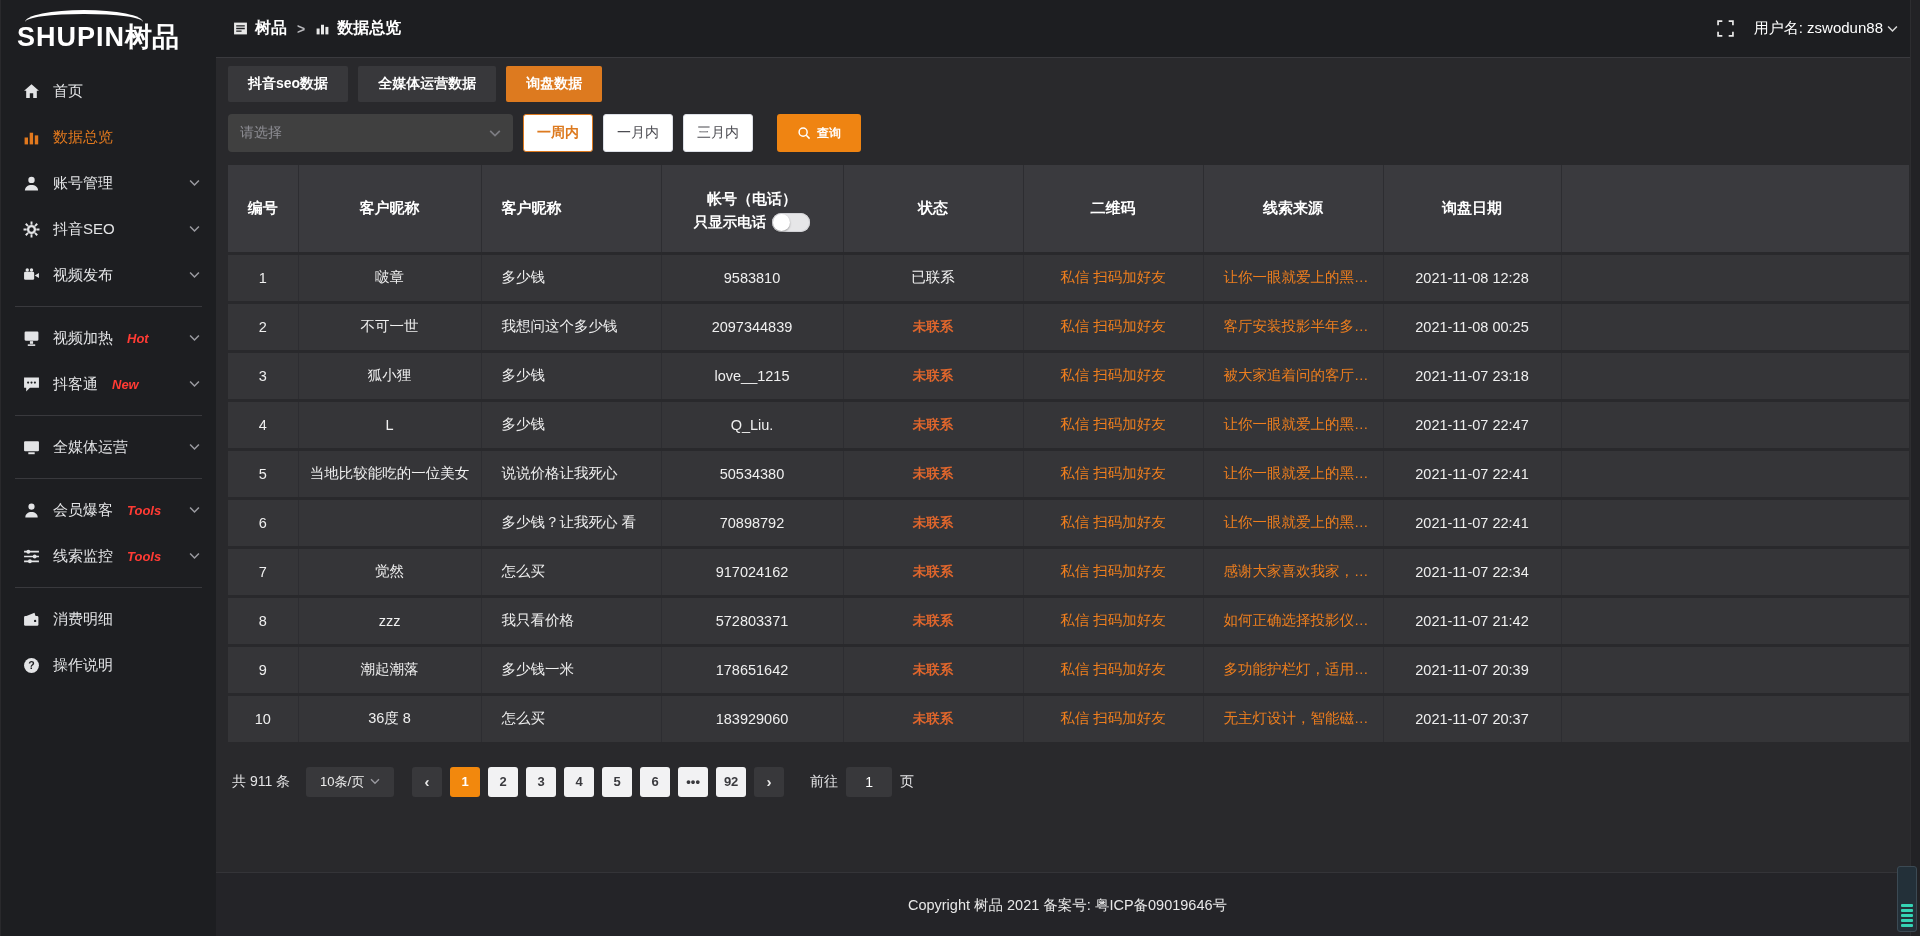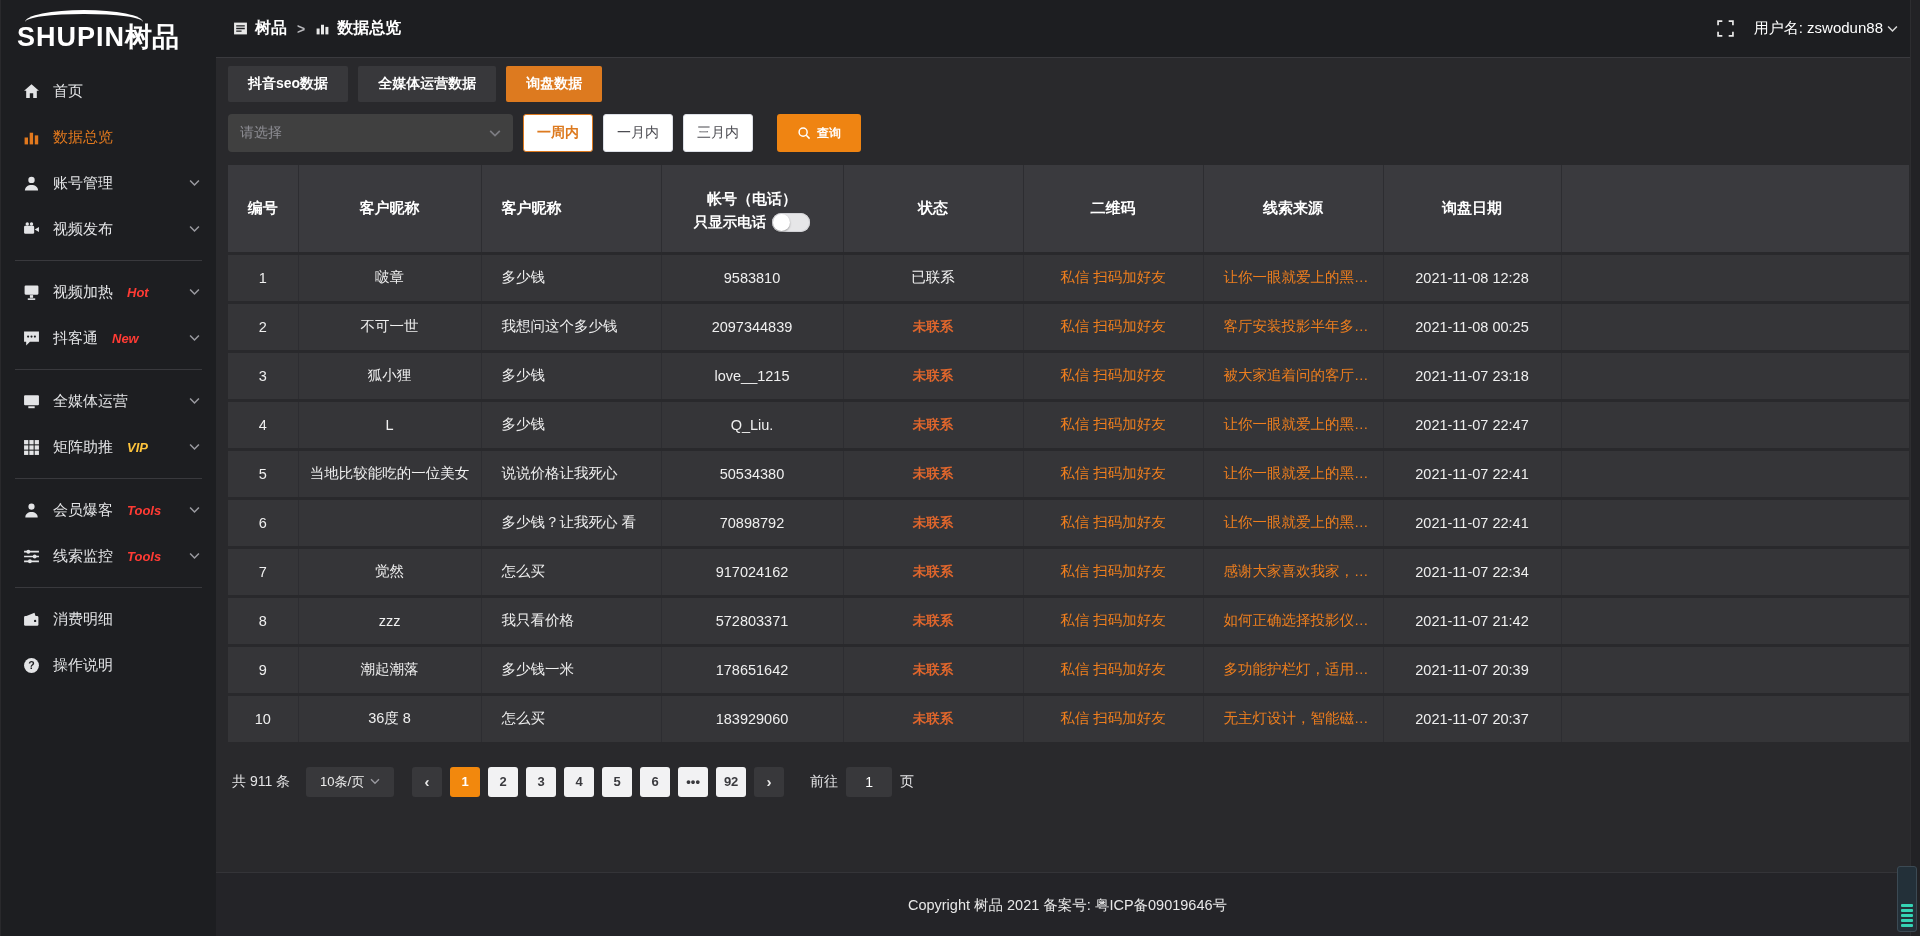--- a/index.html
+++ b/index.html
@@ -112,20 +112,34 @@
           </svg>
         </span>
       <span class="lbl">账号管理</span>
       <span class="chev">
           <svg width="11" height="8" viewBox="0 0 10 7">
             <path d="M1 1.3 5 5.3 9 1.3" fill="none" stroke="currentColor" stroke-width="1.4"></path>
           </svg>
         </span>
     </div>
 
+    <div class="side-item">
+      <span class="ico">
+          <svg width="17" height="17" viewBox="0 0 16 16">
+            <circle cx="8" cy="8" r="3.2" fill="none" stroke="currentColor" stroke-width="2.2"></circle>
+            <path d="M8 .5v3M8 12.5v3M.5 8h3M12.5 8h3M2.6 2.6l2.2 2.2M11.2 11.2l2.2 2.2M13.4 2.6l-2.2 2.2M4.8 11.2l-2.2 2.2" stroke="currentColor" stroke-width="1.8"></path>
+          </svg>
+        </span>
+      <span class="lbl">抖音SEO</span>
+      <span class="chev">
+          <svg width="11" height="8" viewBox="0 0 10 7">
+            <path d="M1 1.3 5 5.3 9 1.3" fill="none" stroke="currentColor" stroke-width="1.4"></path>
+          </svg>
+        </span>
+    </div>
 
     <div class="side-item">
       <span class="ico">
           <svg width="17" height="17" viewBox="0 0 16 16">
             <rect x="1" y="4.5" width="9.5" height="7.5" rx="1.2" fill="currentColor"></rect>
             <path d="M11 8l4-2.4v4.8Z" fill="currentColor"></path>
             <circle cx="4" cy="2.8" r="1.6" fill="currentColor"></circle>
             <circle cx="8" cy="2.8" r="1.6" fill="currentColor"></circle>
           </svg>
         </span>
@@ -184,44 +198,20 @@
           </svg>
         </span>
       <span class="lbl">全媒体运营</span>
       <span class="chev">
           <svg width="11" height="8" viewBox="0 0 10 7">
             <path d="M1 1.3 5 5.3 9 1.3" fill="none" stroke="currentColor" stroke-width="1.4"></path>
           </svg>
         </span>
     </div>
 
-    <div class="side-item">
-      <span class="ico">
-          <svg width="17" height="17" viewBox="0 0 16 16">
-            <g fill="currentColor">
-              <rect x="1" y="1" width="4" height="4"></rect>
-              <rect x="6" y="1" width="4" height="4"></rect>
-              <rect x="11" y="1" width="4" height="4"></rect>
-              <rect x="1" y="6" width="4" height="4"></rect>
-              <rect x="6" y="6" width="4" height="4"></rect>
-              <rect x="11" y="6" width="4" height="4"></rect>
-              <rect x="1" y="11" width="4" height="4"></rect>
-              <rect x="6" y="11" width="4" height="4"></rect>
-              <rect x="11" y="11" width="4" height="4"></rect>
-            </g>
-          </svg>
-        </span>
-      <span class="lbl">矩阵助推</span>
-      <span class="badge yellow">VIP</span>
-      <span class="chev">
-          <svg width="11" height="8" viewBox="0 0 10 7">
-            <path d="M1 1.3 5 5.3 9 1.3" fill="none" stroke="currentColor" stroke-width="1.4"></path>
-          </svg>
-        </span>
-    </div>
 
     <div class="side-divider"></div>
 
     <div class="side-item">
       <span class="ico">
           <svg width="17" height="17" viewBox="0 0 16 16">
             <circle cx="8" cy="4.4" r="2.9" fill="currentColor"></circle>
             <path d="M2.2 14.5c0-3.2 2.6-5 5.8-5s5.8 1.8 5.8 5Z" fill="currentColor"></path>
           </svg>
         </span>

